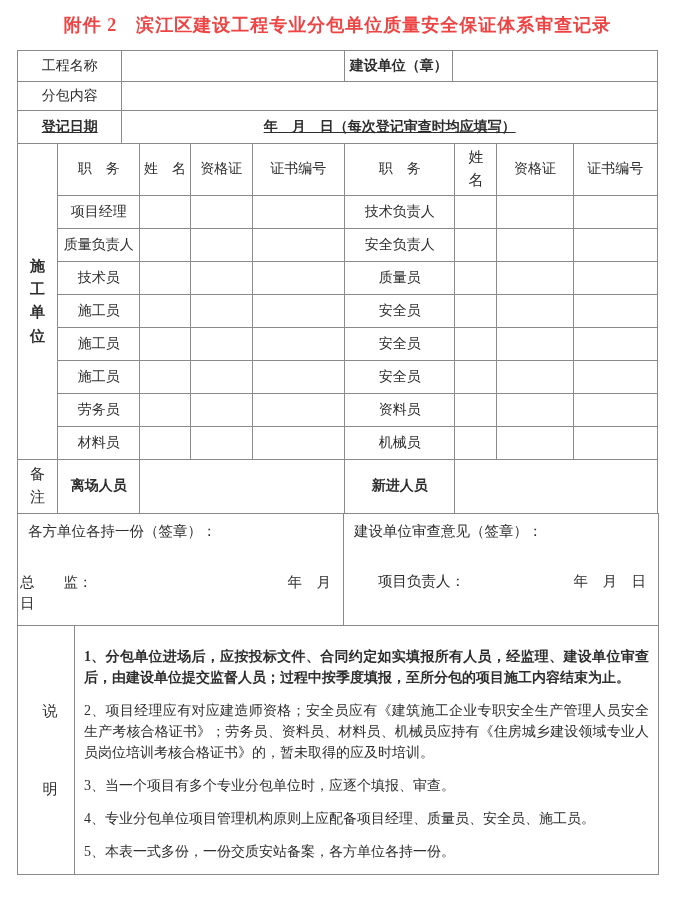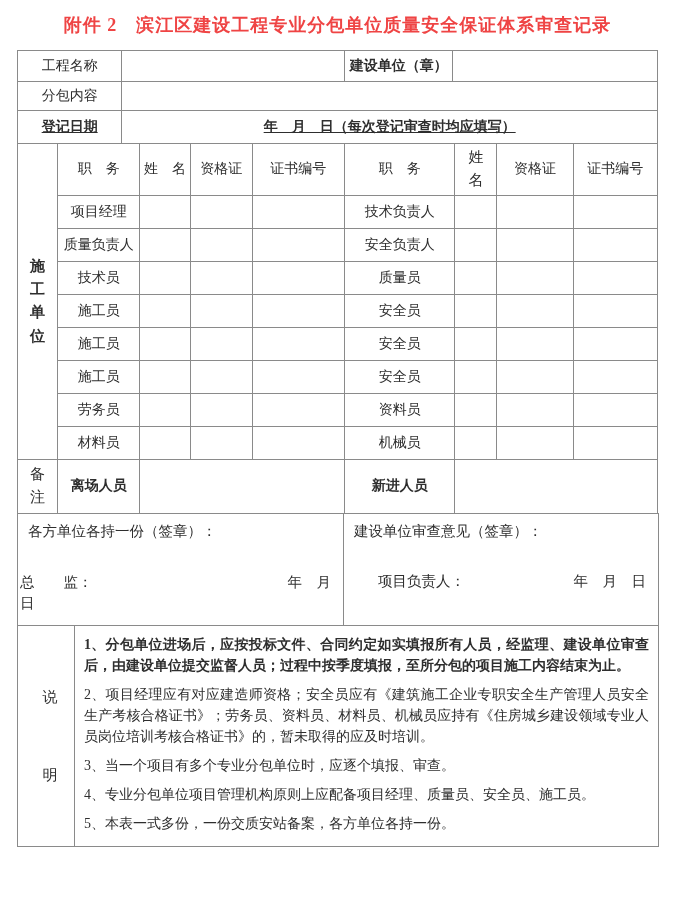--- a/index.html
+++ b/index.html
@@ -54,21 +54,21 @@
   }
   .signblock  { position:absolute; left:2px; right:12px; bottom:12px; font-size:14.5px; }
   .signblock2 { position:absolute; left:10px; right:12px; bottom:32px; font-size:14.5px;margin-left:24px; }
   .signline { display:flex; justify-content:space-between; margin-bottom:2px; }
   
   td.notes {
     text-align:justify; vertical-align:top;
     padding:8px 9px 4px 9px;
     font-size:14px; line-height:1.5;
   }
-  td.notes p { margin-bottom:8px; }
+  td.notes p { margin-bottom:8px;margin-top:12px; }
 </style>
 </head>
 <body>
 
 <div class="title">附件 2　滨江区建设工程专业分包单位质量安全保证体系审查记录</div>
 
 <div class="sheet">
 
   <table>
     <colgroup>

